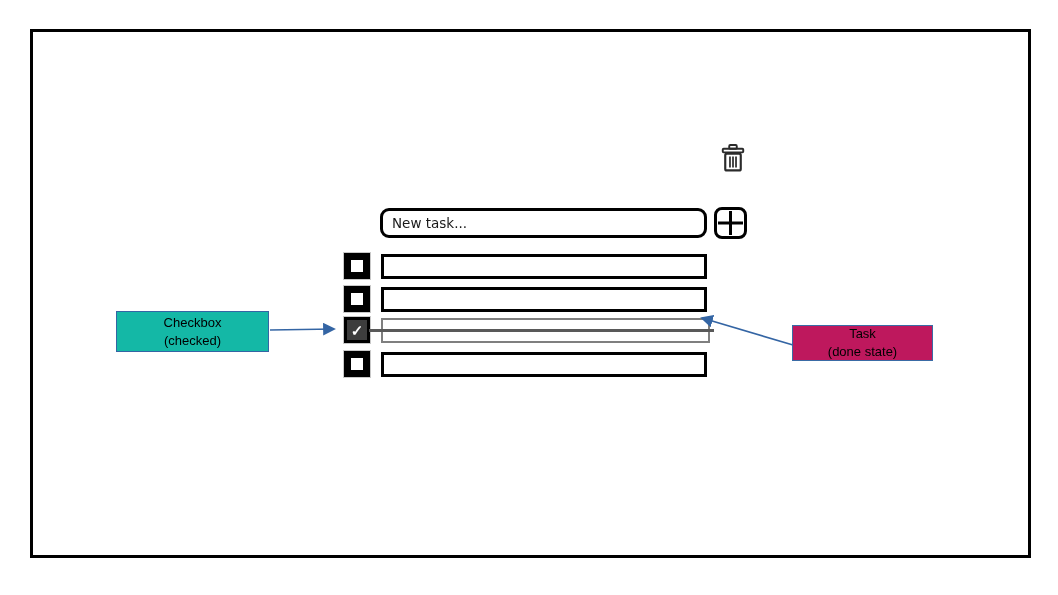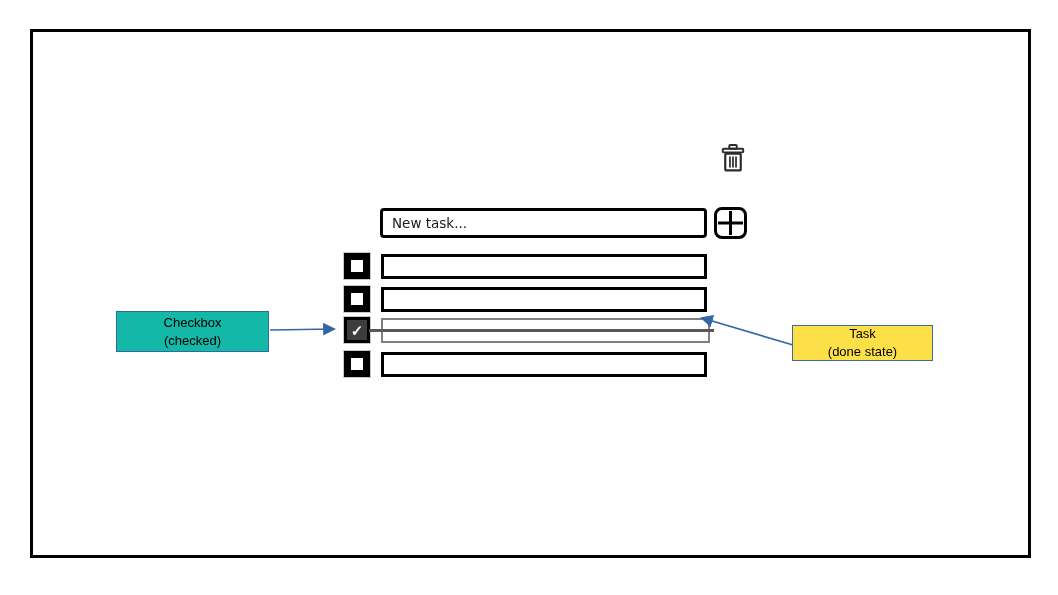--- a/index.html
+++ b/index.html
@@ -10,21 +10,21 @@
   .frame {
     position:absolute; left:30px; top:29px; width:1001px; height:529px;
     border:3px solid #000; background:#fff;
   }
   
   .trash-btn { position:absolute; left:714px; top:139px; width:32px; height:32px;
     display:flex; align-items:center; justify-content:center; cursor:pointer; background:none; border:none; }
   
   .task-input {
     position:absolute; left:377px; top:205px; width:327px; height:30px;
-    border:3px solid #000; border-radius:4px; padding:0 9px;
+    border:3px solid #000; border-radius:9px; padding:0 9px;
     font-family:"DejaVu Sans", sans-serif; font-size:13.5px; color:#1a1a1a; outline:none; background:#fff;
   }
   .task-input::placeholder { color:#1a1a1a; opacity:1; }
   .add-btn {
     position:absolute; left:711px; top:204px; width:33px; height:32px;
     border:3px solid #000; border-radius:8px; background:#fff; cursor:pointer;
     display:flex; align-items:center; justify-content:center; padding:0;
   }
   
   .row { position:absolute; left:341px; width:370px; height:26px; }
@@ -45,21 +45,21 @@
   .row.done .strike {
     display:block; position:absolute; left:25px; top:12px; width:345px; height:3px;
     background:#595959; z-index:2;
   }
   
   .callout {
     position:absolute; display:flex; flex-direction:column; align-items:center; justify-content:center;
     font-size:13px; color:#000; text-align:center; line-height:1.35;
   }
   .callout-green { left:116px; top:311px; width:153px; height:41px; background:#14b8a6; border:1px solid #3465A4; }
-  .callout-blue  { left:792px; top:325px; width:141px; height:36px; background:#fde047; border:1px solid #3A6BA5; }
+  .callout-blue  { left:792px; top:325px; width:141px; height:36px; background:#be185d; border:1px solid #3A6BA5; }
   .arrows { position:absolute; left:0; top:0; width:1058px; height:595px; pointer-events:none; z-index:3; }
 </style>
 </head>
 <body>
 
 <div class="canvas">
   <div class="frame">
 
     <button class="trash-btn" style="left:684px; top:110px;">
       <svg width="26" height="28" viewBox="0 0 24 26">

